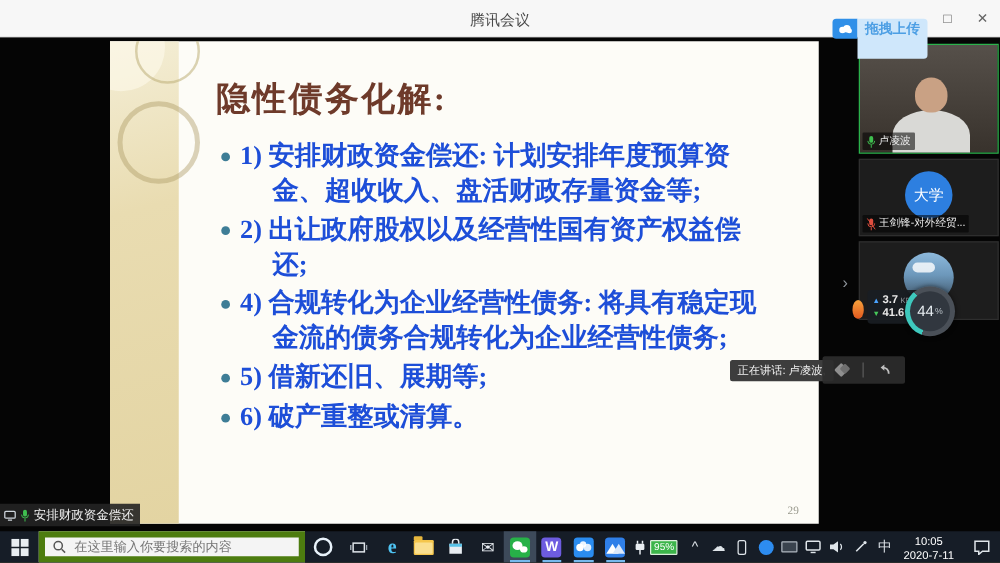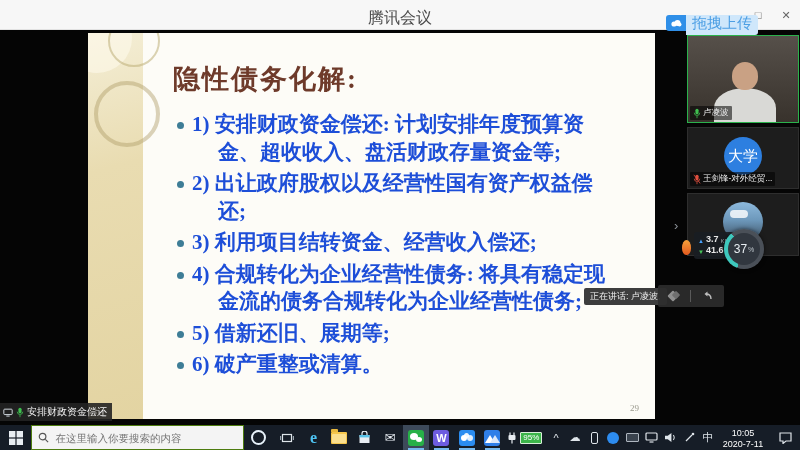--- a/index.html
+++ b/index.html
@@ -4,31 +4,31 @@
 <style>
   * { margin:0; padding:0; box-sizing:border-box; }
   html,body { width:800px; height:450px; overflow:hidden; background:#000;
               font-family:"Liberation Sans", sans-serif; }
   #stage { position:relative; width:800px; height:450px; background:#050505; }
 
   
   .titlebar { position:absolute; left:0; top:0; width:800px; height:30px;
               background:#f7f7f7; border-bottom:1px solid #e2e2e2; }
   .titlebar .title { position:absolute; left:0; right:0; top:8px; text-align:center;
-                     font-size:16px; color:#4a4a4a; }
+                     font-size:12px; color:#4a4a4a; }
   .winctl { position:absolute; top:0; height:30px; width:28px; text-align:center;
             line-height:30px; font-size:11px; color:#666; cursor:default; }
   .winctl.min { right:56px; } .winctl.max { right:28px; } .winctl.close { right:0; }
 
   
   .upload { position:absolute; left:666px; top:15px; height:16px; display:flex; z-index:40; }
   .upload .u-ico { width:20px; height:16px; background:#2f8fe8; border-radius:3px 0 0 3px;
                    display:flex; align-items:center; justify-content:center; }
-  .upload .u-txt { height:20px; background:#cfe7fb; color:#4d9fe4; font-size:15px;
-                   line-height:16px; padding:0 6px; border-radius:0 3px 3px 0; white-space:nowrap; }
+  .upload .u-txt { height:32px; background:#cfe7fb; color:#4d9fe4; font-size:11px;
+                   line-height:16px; padding:0 6px; border-radius:0 3px 3px 0; white-space:nowrap;font-weight:bold; }
 
   
   .screen { position:absolute; left:0; top:30px; width:800px; height:395px; background:#050505; }
   .slide { position:absolute; left:88px; top:3px; width:567px; height:386px;
            background:#fdfcf7; overflow:hidden; }
   .strip { position:absolute; left:0; top:0; width:55px; height:100%;
            background:linear-gradient(165deg,#f4eed6 0%,#e9dcb1 35%,#e3d4a2 100%); }
   .ring1 { position:absolute; left:20px; top:-18px; width:52px; height:52px; border-radius:50%;
            border:2px solid rgba(190,175,120,.55); }
   .ring2 { position:absolute; left:6px; top:48px; width:66px; height:66px; border-radius:50%;
@@ -55,21 +55,21 @@
   .t1 { top:5px;   height:88px; border:1px solid #2bb24c; background:linear-gradient(#56504a,#38322c); }
   .t2 { top:97px;  height:62px; }
   .t3 { top:163px; height:63px; }
   .t4 { top:230px; height:63px; }
   .t5 { top:297px; height:75px; }
   .head { position:absolute; left:44px; top:26px; width:26px; height:28px; border-radius:50% 50% 46% 46%;
           background:#c9a184; }
   .shoulders { position:absolute; left:26px; top:52px; width:62px; height:40px; border-radius:50% 50% 0 0;
                background:#d9d9d6; }
   .avatar { position:absolute; left:50%; transform:translateX(-50%); border-radius:50%; }
-  .av-blue { top:9px; width:38px; height:38px; background:#2d7fe0; color:#fff; font-size:15px;
+  .av-blue { top:9px; width:38px; height:38px; background:#2d7fe0; color:#fff; font-size:12px;
              display:flex; align-items:center; justify-content:center; }
   .av-sky  { top:8px; width:40px; height:40px;
              background:linear-gradient(#8db9dc 0%,#6d98bb 45%,#3a4c5c 100%); }
   .av-sky::after { content:""; position:absolute; left:7px; top:8px; width:18px; height:8px;
                    border-radius:8px; background:rgba(255,255,255,.8); }
   .av-cream { top:2px; width:34px; height:34px; background:#e9e5da; }
   .av-sepia { top:9px; width:50px; height:50px;
               background:radial-gradient(circle at 50% 42%, #caa878 0 30%, #8f7a50 70%, #5e513a 100%); }
   .namebar { position:absolute; left:2px; bottom:2px; display:flex; align-items:center; gap:2px;
              background:rgba(0,0,0,.55); padding:1px 3px; border-radius:1px;
@@ -106,21 +106,21 @@
   
   .sharebar { position:absolute; left:0px; top:373px; z-index:35; display:flex; align-items:center;
               gap:3px; background:rgba(35,35,35,.9); padding:2px 5px 2px 3px;
               color:#f2f2f2; font-size:10px; white-space:nowrap; }
 
   
   .taskbar { position:absolute; left:0; top:425px; width:800px; height:25px; background:#161d27;
              display:flex; align-items:center; z-index:50; }
   .tb-item { height:25px; display:flex; align-items:center; justify-content:center; cursor:pointer; }
   .start { width:32px; }
-  .searchbox { width:216px; height:25px; background:#f4f4f4; border:1px solid #4d7c0f;
+  .searchbox { width:216px; height:25px; background:#f4f4f4; border:5px solid #4d7c0f;
                display:flex; align-items:center; gap:6px; padding:0 6px; }
   .searchbox input { border:none; outline:none; background:transparent; flex:1;
                      font-size:10.5px; color:#333; font-family:"Liberation Sans",sans-serif; }
   .cortana { width:30px; }
   .cortana .c-ring { width:15px; height:15px; border-radius:50%; border:2px solid #e8f2fa; }
   .taskview { width:28px; }
   .appicon { width:26px; position:relative; }
   .appicon.open::after { content:""; position:absolute; left:5px; right:5px; bottom:0; height:2px;
                          background:#76b9ed; }
   .appicon.active { background:#3d4a5a; }
@@ -186,21 +186,20 @@
 
     <div class="slide">
       <div class="strip"></div>
       <div class="ring3"></div>
       <div class="ring1"></div>
       <div class="ring2"></div>
       <div class="slide-title">隐性债务化解:</div>
       <ul class="slide-body">
         <li>1) 安排财政资金偿还: 计划安排年度预算资金、超收收入、盘活财政存量资金等;</li>
         <li>2) 出让政府股权以及经营性国有资产权益偿还;</li>
-        <li>3) 利用项目结转资金、经营收入偿还;</li>
         <li>4) 合规转化为企业经营性债务: 将具有稳定现金流的债务合规转化为企业经营性债务;</li>
         <li>5) 借新还旧、展期等;</li>
         <li>6) 破产重整或清算。</li>
       </ul>
       <div class="pagenum">29</div>
     </div>
 
     <span class="collapse">›</span>
 
     <div class="tile t1">
@@ -257,21 +256,21 @@
         <span class="unit">KB/s</span>
       </div>
       <div class="row">
         <span class="arrow dn">▼</span>
         <span>41.6</span>
         <span class="unit">KB/s</span>
       </div>
     </div>
     <div class="gauge">
       <div class="inner">
-        <span>37</span>
+        <span>44</span>
         <span class="pct">%</span>
       </div>
     </div>
 
     <div class="sharebar">
       <svg width="10" height="9" viewBox="0 0 12 10">
           <rect x="1" y="1" width="10" height="6.5" rx="1" fill="none" stroke="#cfd6dd" stroke-width="1.2"></rect>
           <line x1="4" y1="9.3" x2="8" y2="9.3" stroke="#cfd6dd" stroke-width="1.2"></line>
         </svg>
       <svg class="mic on" viewBox="0 0 10 14" width="8" height="11">

